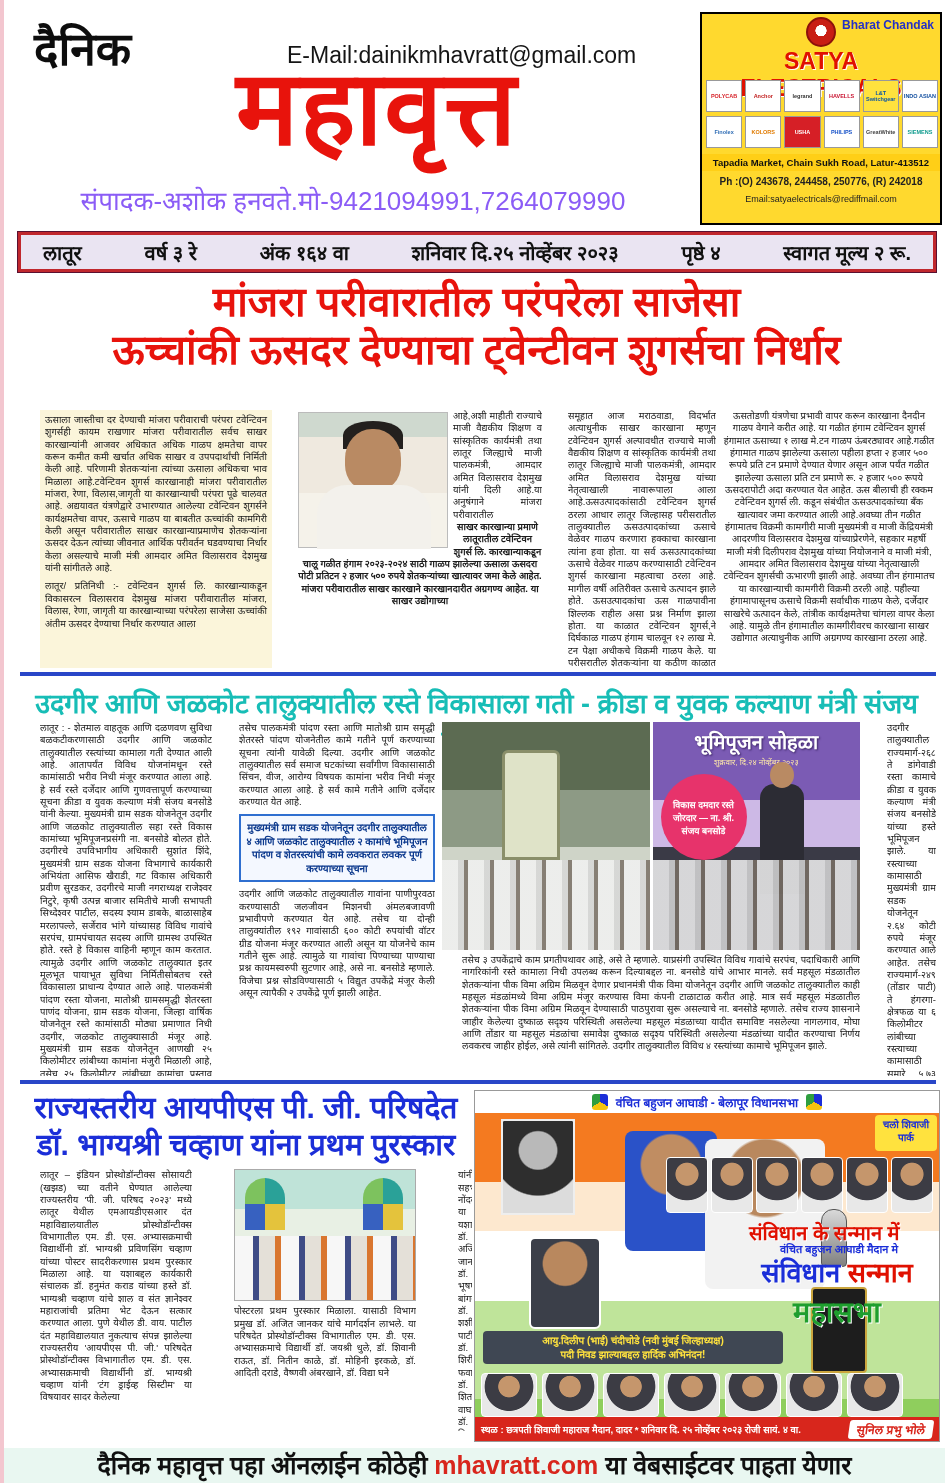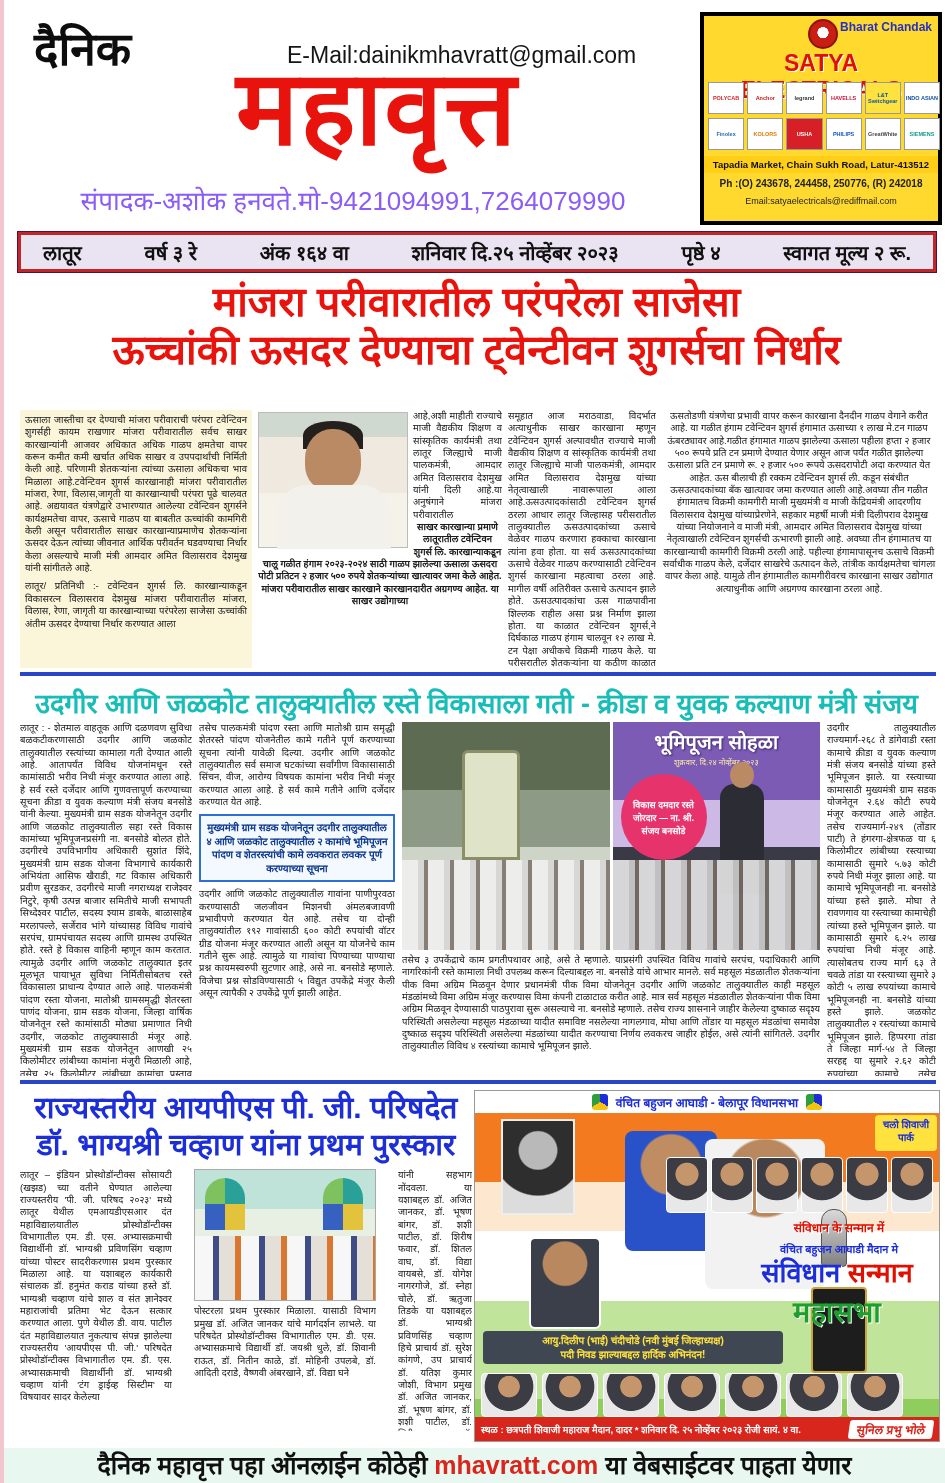--- a/index.html
+++ b/index.html
@@ -1,29 +1,29 @@
 <!DOCTYPE html>
 <html lang="mr"><head>
 <meta charset="utf-8">
 <style>
   html,body{margin:0;padding:0;background:#888;}
   *{box-sizing:border-box;}
   body{font-family:"Liberation Sans", sans-serif;}
   #page{position:relative;width:945px;height:1483px;background:#ffffff;margin:0 auto;overflow:hidden;border-left:4px solid #f3c6cf;}
-  .jus{text-align:justify;}
+  .jus{text-align:justify;margin-left:20px;}
   .col{overflow:hidden;color:#1b1b1b;font-size:9.5px;line-height:1.3;}
 
   
   #daily-label{position:absolute;left:30px;top:16px;font-size:46px;font-weight:bold;color:#0d0d0d;}
   #masthead-email{position:absolute;left:283px;top:42px;font-size:23px;color:#151515;}
   #paper-title{position:absolute;left:58px;top:56px;width:630px;text-align:center;font-size:104px;font-weight:bold;color:#e8130c;letter-spacing:2px;line-height:1.0;}
   #editor-line{position:absolute;left:34px;top:182px;width:630px;text-align:center;font-size:26px;font-weight:normal;color:#8b5cf6;}
 
   
-  #satya-ad{position:absolute;left:696px;top:12px;width:242px;height:213px;background:#ffd92e;border:4px solid #000000;padding:3px 16px;}
+  #satya-ad{position:absolute;left:696px;top:12px;width:242px;height:213px;background:#ffd92e;border:2px solid #000000;padding:3px 16px;}
   #satya-owner{position:absolute;right:6px;top:4px;font-size:12px;font-weight:bold;color:#2430c8;}
   #satya-logo{position:absolute;left:104px;top:3px;width:30px;height:30px;border-radius:50%;background:radial-gradient(circle at 50% 45%, #fff 0 28%, #c81e14 30% 100%);border:2px solid #8c120b;}
   #satya-name{position:absolute;left:0;top:34px;width:100%;text-align:center;font-size:23px;font-weight:bold;color:#e01000;text-shadow:1px 1px 0 #fff;}
   .brand-grid{position:absolute;left:4px;width:232px;display:flex;gap:3px;}
   #brand-row1{top:66px;}
   #brand-row2{top:102px;}
   .brand{flex:1;height:32px;background:#fff;border:1px solid #999;font-size:5.5px;font-weight:bold;display:flex;align-items:center;justify-content:center;text-align:center;overflow:hidden;padding:1px;}
   #brand-row1 .brand:nth-child(1){color:#d61f26;} #brand-row1 .brand:nth-child(2){color:#c01b1b;}
   #brand-row1 .brand:nth-child(3){color:#333;} #brand-row1 .brand:nth-child(4){color:#c8102e;}
   #brand-row1 .brand:nth-child(5){color:#0b57a4;background:#ffe23e;} #brand-row1 .brand:nth-child(6){color:#1450a0;}
@@ -91,21 +91,21 @@
   #pol-corner{position:absolute;right:2px;top:24px;width:62px;height:36px;background:#ffe23e;color:#1b2ed8;font-size:10px;font-weight:bold;text-align:center;padding-top:3px;border-radius:4px;line-height:1.3;}
   .face{background:radial-gradient(circle at 50% 30%, #c5966c 0 26%, #3c3c44 28% 60%, #e8e8e8 62% 100%);border:1px solid #fff;}
   #ambedkar{position:absolute;left:26px;top:28px;width:74px;height:96px;filter:grayscale(1);background:radial-gradient(circle at 50% 32%, #b9b9b9 0 26%, #2e2e2e 28% 62%, #dcdcdc 64% 100%);border:2px solid #eee;}
   #big-face1{position:absolute;left:150px;top:40px;width:92px;height:120px;border-radius:8px;background:radial-gradient(circle at 50% 28%, #c08d62 0 30%, #2a52c8 32% 100%);}
   #big-face2{position:absolute;left:230px;top:48px;width:120px;height:150px;background:radial-gradient(circle at 50% 26%, #b9885e 0 30%, #f2f2f2 32% 100%);border-radius:8px;}
   #small-face-strip{position:absolute;right:6px;top:66px;display:flex;gap:3px;}
   #small-face-strip .face{width:42px;height:56px;border-radius:4px;}
   #inset-face{position:absolute;left:54px;top:146px;width:72px;height:92px;border-radius:6px;background:radial-gradient(circle at 50% 28%, #b9885e 0 30%, #3b3f49 32% 100%);border:2px solid #fff;}
   #mic{position:absolute;left:346px;top:118px;width:26px;height:58px;background:linear-gradient(180deg,#d9d9d9,#808080);border-radius:12px 12px 4px 4px;border:1px solid #555;}
   #trophy{position:absolute;left:336px;top:196px;width:56px;height:86px;background:#1d1d1d;border:2px solid #caa53d;border-radius:4px;}
-  #pol-line1{position:absolute;right:10px;top:128px;width:180px;text-align:center;font-size:12px;font-weight:bold;color:#e01000;text-shadow:1px 1px 0 #fff;}
+  #pol-line1{position:absolute;right:10px;top:128px;width:180px;text-align:left;font-size:20px;font-weight:bold;color:#e01000;text-shadow:1px 1px 0 #fff;}
   #pol-line2{position:absolute;right:10px;top:150px;width:180px;text-align:center;font-size:11px;font-weight:bold;color:#1b2ed8;}
   #pol-big{position:absolute;right:4px;top:168px;width:196px;text-align:center;font-weight:bold;font-size:27px;line-height:1.1;}
   #pol-big .b1{color:#1b2ed8;text-shadow:1px 1px 0 #fff;}
   #pol-big .b2{color:#e01000;text-shadow:1px 1px 0 #fff;}
   #pol-big2{position:absolute;right:4px;top:200px;width:196px;text-align:center;font-weight:bold;font-size:29px;color:#1e9e2e;text-shadow:1px 1px 0 #fff;}
   #pol-congrats{position:absolute;left:8px;top:240px;width:300px;color:#ffe23e;background:rgba(40,44,70,.85);font-size:10px;font-weight:bold;text-align:center;padding:3px 4px;border-radius:4px;line-height:1.35;}
   #pol-row{position:absolute;left:6px;top:282px;display:flex;gap:5px;}
   #pol-row .face{width:56px;height:44px;border-radius:4px;}
   #pol-venue{position:absolute;left:0;bottom:0;width:100%;height:24px;background:#d8261c;color:#fff;font-size:9.5px;font-weight:bold;display:flex;align-items:center;justify-content:space-between;padding:0 6px;}
   #pol-name{background:#fff;color:#d8261c;font-size:12px;font-weight:bold;padding:1px 8px;border-radius:3px;transform:skewX(-8deg);white-space:nowrap;}
@@ -214,21 +214,21 @@
       <div>डॉ. भाग्यश्री चव्हाण यांना प्रथम पुरस्कार</div>
     </div>
     <div id="a3-cols">
       <div id="a3-col1" class="col jus">लातूर – इंडियन प्रोस्थोडॉन्टीक्स सोसायटी (खझड) च्या वतीने घेण्यात आलेल्या राज्यस्तरीय 'पी. जी. परिषद २०२३' मध्ये लातूर येथील एमआयडीएसआर दंत महाविद्यालयातील प्रोस्थोडॉन्टीक्स विभागातील एम. डी. एस. अभ्यासक्रमाची विद्यार्थीनी डॉ. भाग्यश्री प्रविणसिंग चव्हाण यांच्या पोस्टर सादरीकरणास प्रथम पुरस्कार मिळाला आहे. या यशाबद्दल कार्यकारी संचालक डॉ. हनुमंत कराड यांच्या हस्ते डॉ. भाग्यश्री चव्हाण यांचे शाल व संत ज्ञानेश्वर महाराजांची प्रतिमा भेट देऊन सत्कार करण्यात आला. पुणे येथील डी. वाय. पाटील दंत महाविद्यालयात नुकत्याच संपन्न झालेल्या राज्यस्तरीय 'आयपीएस पी. जी.' परिषदेत प्रोस्थोडॉन्टीक्स विभागातील एम. डी. एस. अभ्यासक्रमाची विद्यार्थीनी डॉ. भाग्यश्री चव्हाण यांनी 'टंग ड्राईव्ह सिस्टीम' या विषयावर सादर केलेल्या</div>
       <div id="a3-colmid" class="col jus">
         <div id="a3-photo">
           <div class="win w1"></div>
           <div class="win w2"></div>
           <div class="grp"></div>
         </div>
-        <span>पोस्टरला प्रथम पुरस्कार मिळाला. यासाठी विभाग प्रमुख डॉ. अजित जानकर यांचे मार्गदर्शन लाभले. या परिषदेत प्रोस्थोडॉन्टीक्स विभागातील एम. डी. एस. अभ्यासक्रमाचे विद्यार्थी डॉ. जयश्री धुले, डॉ. शिवानी राऊत, डॉ. नितीन काळे, डॉ. मोहिनी उपलबे, डॉ. आदिती दराडे, वैष्णवी अंबरखाने, डॉ. विद्या घने</span>
+        <span>पोस्टरला प्रथम पुरस्कार मिळाला. यासाठी विभाग प्रमुख डॉ. अजित जानकर यांचे मार्गदर्शन लाभले. या परिषदेत प्रोस्थोडॉन्टीक्स विभागातील एम. डी. एस. अभ्यासक्रमाचे विद्यार्थी डॉ. जयश्री धुले, डॉ. शिवानी राऊत, डॉ. नितीन काळे, डॉ. मोहिनी इरकळे, डॉ. आदिती दराडे, वैष्णवी अंबरखाने, डॉ. विद्या घने</span>
       </div>
       <div id="a3-col3" class="col jus">यांनी सहभाग नोंदवला. या यशाबद्दल डॉ. अजित जानकर, डॉ. भूषण बांगर, डॉ. शशी पाटील, डॉ. शिरीष फवार, डॉ. शितल वाघ, डॉ. विद्या वायबसे, डॉ. योगेश नागरगोजे, डॉ. स्नेहा चोले, डॉ. ऋतुजा तिडके या यशाबद्दल डॉ. भाग्यश्री प्रविणसिंह चव्हाण हिचे प्राचार्य डॉ. सुरेश कांगणे, उप प्राचार्य डॉ. यतिश कुमार जोशी, विभाग प्रमुख डॉ. अजित जानकर, डॉ. भूषण बांगर, डॉ. शशी पाटील, डॉ. शिरीष पवार, डॉ. शितल वाघ, डॉ. विद्या वायबसे, डॉ. योगेश नागरगोजे, डॉ. स्नेहा चोले, डॉ. ऋतुजा तिडके यांच्यासह महाविद्यालयातील शिक्षक, शिक्षकेतर कर्मचारी व विद्यार्थ्यांकडून अभिनंदन होत आहे.</div>
     </div>
   </div>
 
   <div id="pol-ad">
     <div id="pol-header">
       <span class="pol-logo"></span>
       <span>वंचित बहुजन आघाडी - बेलापूर विधानसभा</span>
       <span class="pol-logo"></span>

